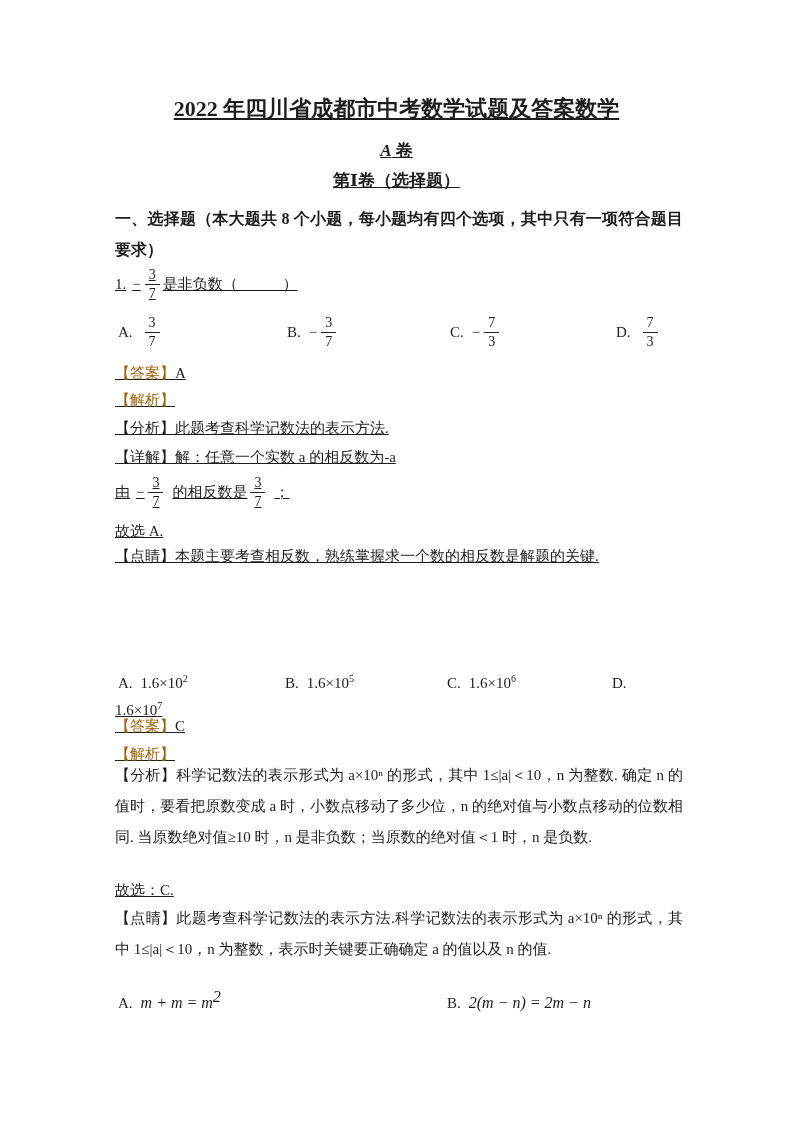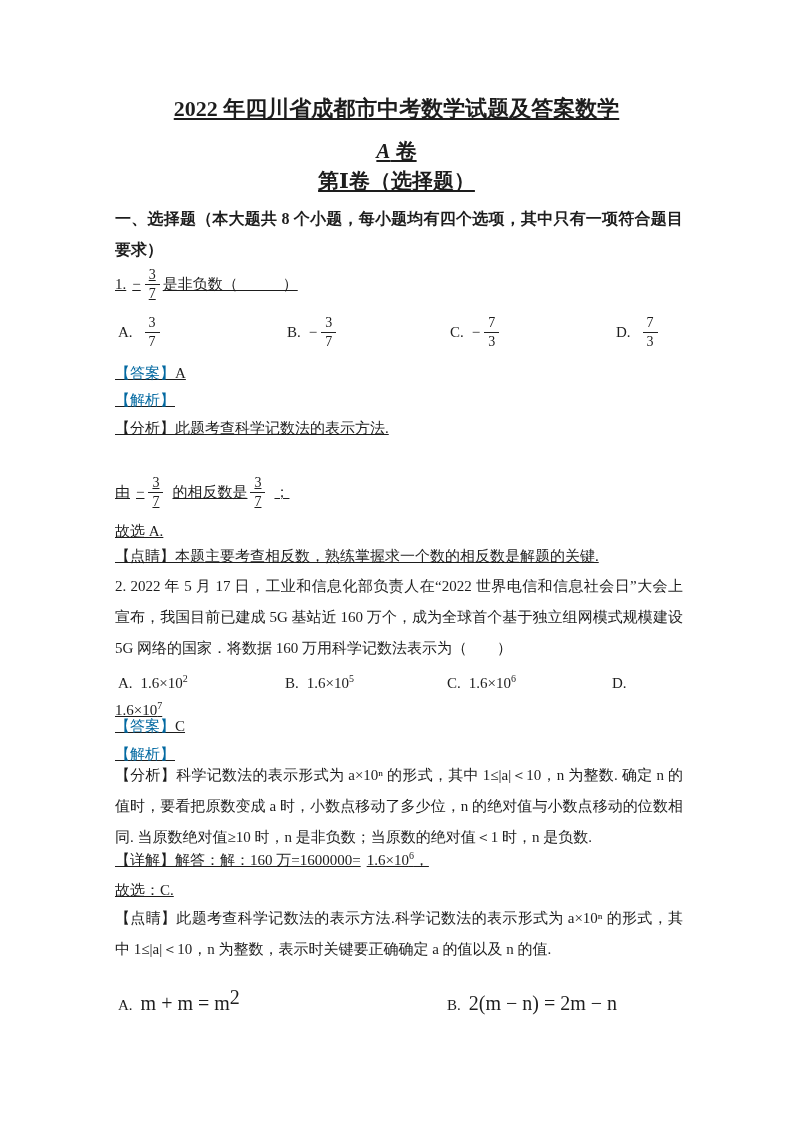--- a/index.html
+++ b/index.html
@@ -24,39 +24,39 @@
     left:115px;
     width:568px;
     font-size:15px;
     line-height:31px;
     text-align:justify;
     white-space:normal;
     font-family:Liberation Serif, serif;
   }
   .center{left:0;width:793px;text-align:center;}
   .title{font-size:22px;font-weight:bold;line-height:30px;}
-  .sub{font-size:21px;font-weight:bold;line-height:22px;}
+  .sub{font-size:17px;font-weight:bold;line-height:22px;}
   .sechead{font-weight:bold;font-size:16px;line-height:31px;}
-  .tag-blue{color:#0369a1;}
+  .tag-blue{color:#a16207;}
   .fracline{display:flex;align-items:center;height:52px;}
   .frac{
     display:inline-block;text-align:center;vertical-align:middle;
     font-size:14px;line-height:1.25;margin:0 3px;
   }
   .fnum{display:block;border-bottom:1px solid #222;padding:0 4px;}
   .fden{display:block;padding:0 4px;}
   .fsign{display:inline-block;vertical-align:middle;margin-right:1px;}
   .optrow{position:absolute;left:0;top:0;width:793px;height:52px;}
   .opt{position:absolute;top:0;display:inline-flex;align-items:center;height:52px;font-size:15px;}
   .optrow-flat{position:absolute;left:0;width:735px;height:22px;}
   .opt-flat{position:absolute;top:0;font-size:15px;line-height:22px;white-space:nowrap;}
   .optlabel{margin-right:8px;}
   .sci{font-family:"Liberation Serif","DejaVu Serif",serif;}
   sup{font-size:10px;line-height:0;}
-  .mathit{font-size:20px;margin-top:44px;}
+  .mathit{font-style:italic;font-size:16px;margin-top:44px;}
   .gap{display:inline-block;width:6px;}
 </style>
 </head>
 <body>
 
 <div class="page">
 
   <div class="line center title" style="top:94px">
     <span>2022 年四川省成都市中考数学试题及答案数学</span>
   </div>
@@ -118,20 +118,23 @@
   </div>
 
   <div class="line" style="top:363px">
     <span class="tag-blue">【答案】</span><span>A</span>
   </div>
   <div class="line" style="top:390px">
     <span class="tag-blue">【解析】</span>
   </div>
   <div class="line" style="top:418px">
     <span>【分析】</span><span>此题考查科学记数法的表示方法.</span>
+  </div>
+  <div class="line" style="top:447px">
+    <span>【详解】</span><span>解：任意一个实数 a 的相反数为-a</span>
   </div>
   <div class="line fracline" style="top:466px">
     <span>由</span>
     <span class="gap"></span>
     <span class="fsign">−</span>
     <span class="frac">
         <span class="fnum">3</span>
         <span class="fden">7</span>
       </span>
     <span class="gap"></span>
@@ -143,23 +146,20 @@
     <span class="gap"></span>
     <span>；</span>
   </div>
   <div class="line" style="top:521px">
     <span>故选 A.</span>
   </div>
   <div class="line" style="top:546px">
     <span>【点睛】</span><span>本题主要考查相反数，熟练掌握求一个数的相反数是解题的关键.</span>
   </div>
 
-  <div class="para" style="top:571px">
-    <span>2. 2022 年 5 月 17 日，工业和信息化部负责人在“2022 世界电信和信息社会日”大会上宣布，我国目前已建成 5G 基站近 160 万个，成为全球首个基于独立组网模式规模建设 5G 网络的国家．将数据 160 万用科学记数法表示为（　　）</span>
-  </div>
 
   <div class="optrow-flat" style="top:672px">
     <span class="opt-flat" style="left:118px">
       <span class="optlabel">A.</span><span class="sci">1.6×10</span><sup>2</sup>
     </span>
     <span class="opt-flat" style="left:285px">
       <span class="optlabel">B.</span><span class="sci">1.6×10</span><sup>5</sup>
     </span>
     <span class="opt-flat" style="left:447px">
       <span class="optlabel">C.</span><span class="sci">1.6×10</span><sup>6</sup>
@@ -174,23 +174,20 @@
 
   <div class="line" style="top:716px">
     <span class="tag-blue">【答案】</span><span>C</span>
   </div>
   <div class="line" style="top:744px">
     <span class="tag-blue">【解析】</span>
   </div>
   <div class="para" style="top:760px">
     <span>【分析】</span><span>科学记数法的表示形式为 a×10ⁿ 的形式，其中 1≤|a|＜10，n 为整数. 确定 n 的值时，要看把原数变成 a 时，小数点移动了多少位，n 的绝对值与小数点移动的位数相同. 当原数绝对值≥10 时，n 是非负数；当原数的绝对值＜1 时，n 是负数.</span>
   </div>
-  <div class="line" style="top:850px">
-    <span>【详解】</span><span>解答：解：160 万=1600000=</span><span class="gap"></span><span class="sci">1.6×10</span><sup>6</sup><span>，</span>
-  </div>
   <div class="line" style="top:880px">
     <span>故选：C.</span>
   </div>
   <div class="para" style="top:903px">
     <span>【点睛】此题考查科学记数法的表示方法.科学记数法的表示形式为 a×10ⁿ 的形式，其中 1≤|a|＜10，n 为整数，表示时关键要正确确定 a 的值以及 n 的值.</span>
   </div>
 
   <div class="optrow-flat" style="top:992px">
     <span class="opt-flat" style="left:118px">
       <span class="optlabel">A.</span><span class="mathit">m + m = m</span><sup class="mathit">2</sup>

